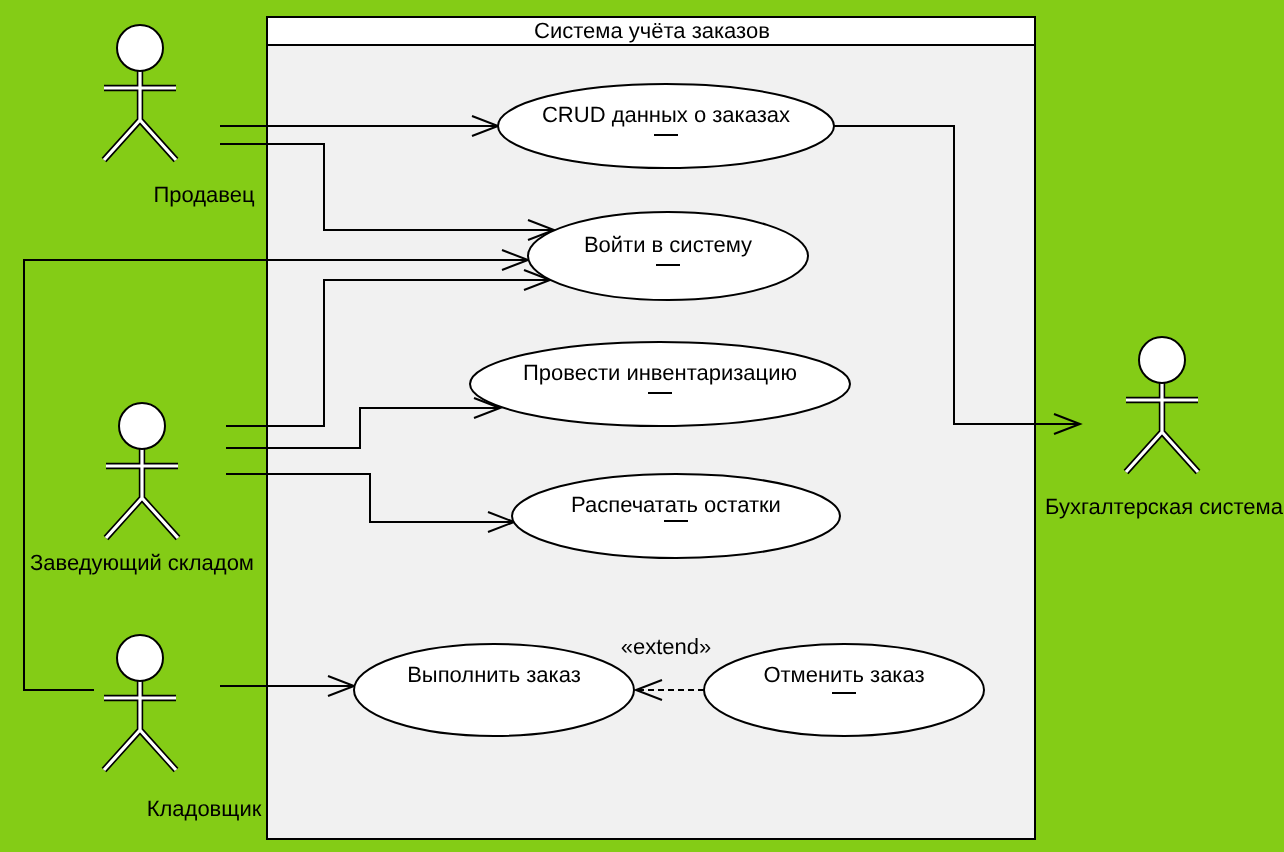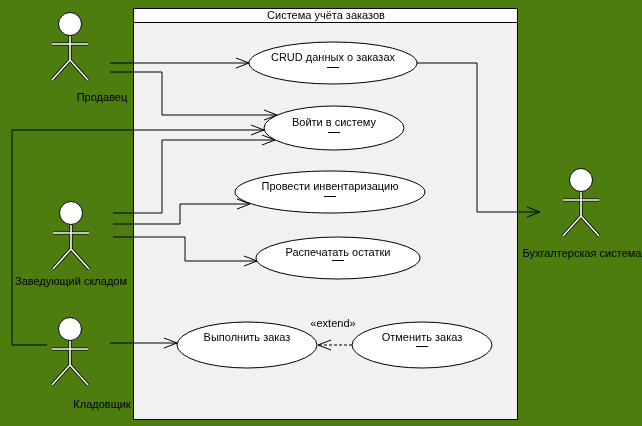--- a/index.html
+++ b/index.html
@@ -1,16 +1,16 @@
 <!DOCTYPE html>
 <html><head>
 <meta charset="utf-8">
 <style>
   html, body { margin: 0; padding: 0; background: #ffffff; }
-  .stage { position: relative; width: 642px; height: 426px; background: #4d7c0f; }
+  .stage { position: relative; width: 642px; height: 426px; background: #84cc16; }
   svg { display: block; }
   svg text {
     font-family: "Liberation Sans", "DejaVu Sans", sans-serif;
     font-size: 11px;
     fill: #000000;
   }
   .shape { stroke: #000000; stroke-width: 1; }
   .wire  { stroke: #000000; stroke-width: 1; fill: none; }
 </style>
 </head>

